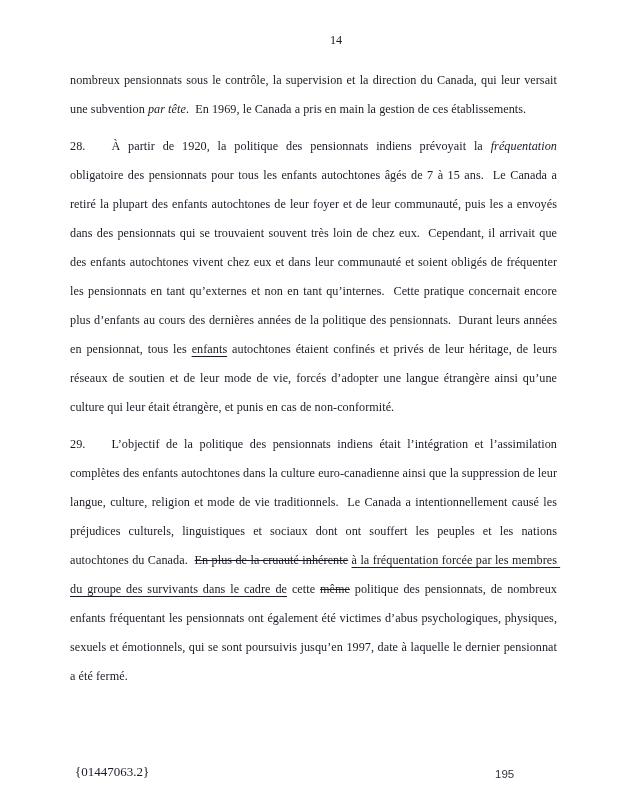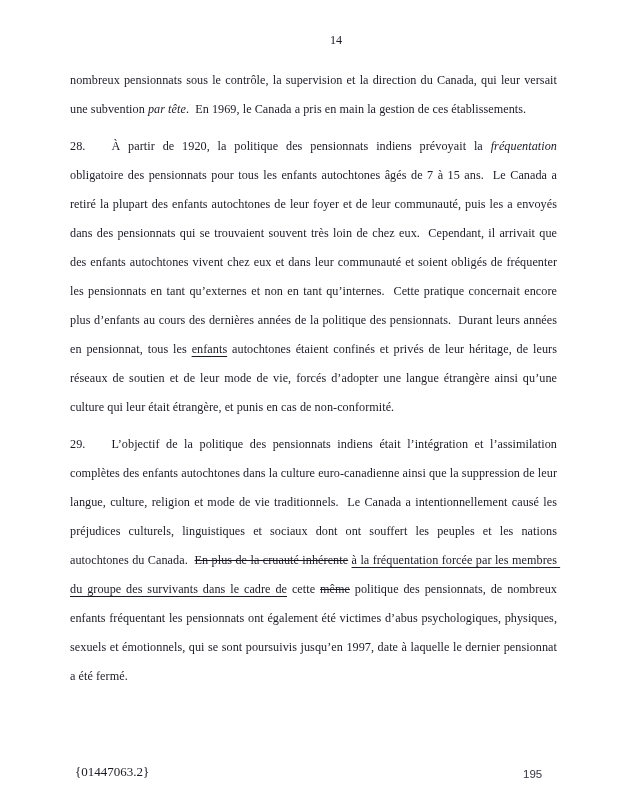--- a/index.html
+++ b/index.html
@@ -34,21 +34,21 @@
   .run.italic { font-style:italic; }
   .run.underline { text-decoration:underline; text-decoration-thickness:1px; text-underline-offset:3px; }
   .run.strike { text-decoration:line-through; text-decoration-thickness:1px;margin-top:16px; }
   .footer-doc-id {
     position:absolute; left:75px; top:741px;
     font-size:13px; line-height:9px;
     color:#1b1b26;
     margin-top:26px;
   }
   .stamp-page-num {
-    position:absolute; left:523px; top:768px;
+    position:absolute; left:495px; top:768px;
     font-family:"Liberation Sans", sans-serif;
     font-size:11.5px; line-height:13px;
     color:#33343f;
   }
 </style>
 </head>
 <body>
 
 <div class="page">
 

